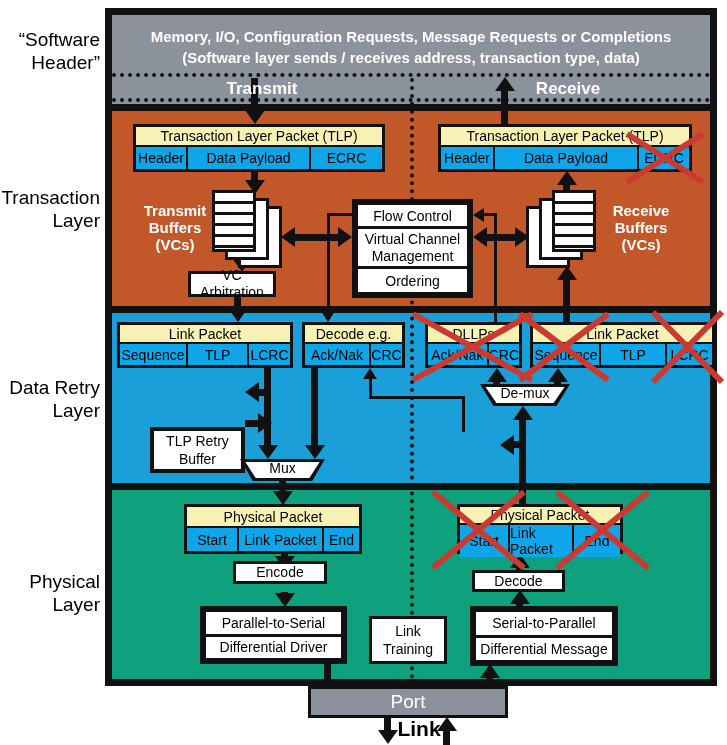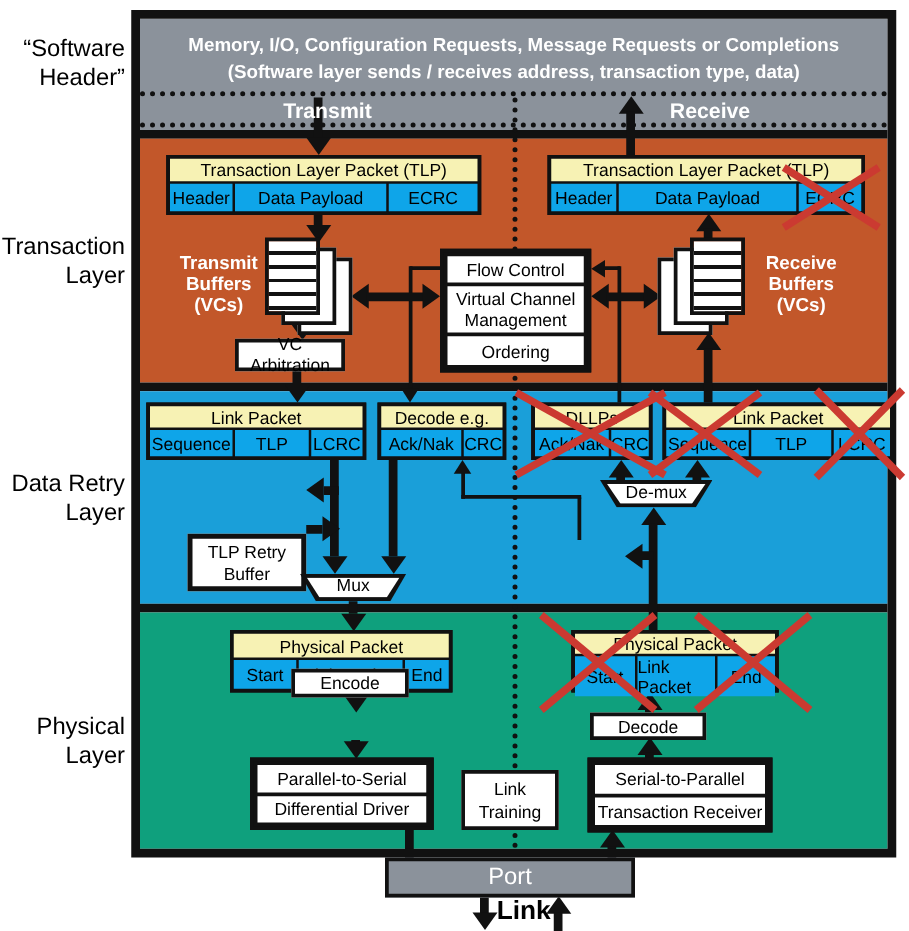--- a/index.html
+++ b/index.html
@@ -262,30 +262,30 @@
   </div>
   <div class="pkt" style="left:457px;top:504px;width:166px;height:50px;">
     <div class="hd" style="height:19px;">Physical Packet</div>
     <div class="row">
       <div class="cell" style="flex:0 0 48px;">Start</div>
       <div class="cell" style="flex:1;">Link Packet</div>
       <div class="cell" style="flex:0 0 46px;">End</div>
     </div>
   </div>
 
-  <div class="box" style="left:233px;top:535px;width:94px;height:23px;">Encode</div>
+  <div class="box" style="left:233px;top:561px;width:94px;height:23px;">Encode</div>
   <div class="box" style="left:472px;top:570px;width:93px;height:22px;">Decode</div>
 
   <div class="stk" style="left:200px;top:606px;width:147px;height:58px;padding:3px;">
     <div class="r">Parallel-to-Serial</div>
     <div class="r">Differential Driver</div>
   </div>
   <div class="stk" style="left:470px;top:606px;width:148px;height:60px;padding:3px;">
     <div class="r">Serial-to-Parallel</div>
-    <div class="r">Transaction Receiver</div>
+    <div class="r">Differential Message</div>
   </div>
 
   <div class="box" style="left:369px;top:616px;width:78px;height:48px;flex-direction:column;line-height:18px;">
     <div>Link</div>
     <div>Training</div>
   </div>
 
   <div class="box wtxt" style="left:308px;top:686px;width:200px;height:32px;background:#8B929B;font-size:19px;">Port</div>
   <div class="lbl" style="left:394px;top:717px;width:50px;font-size:21px;">Link</div>
 

